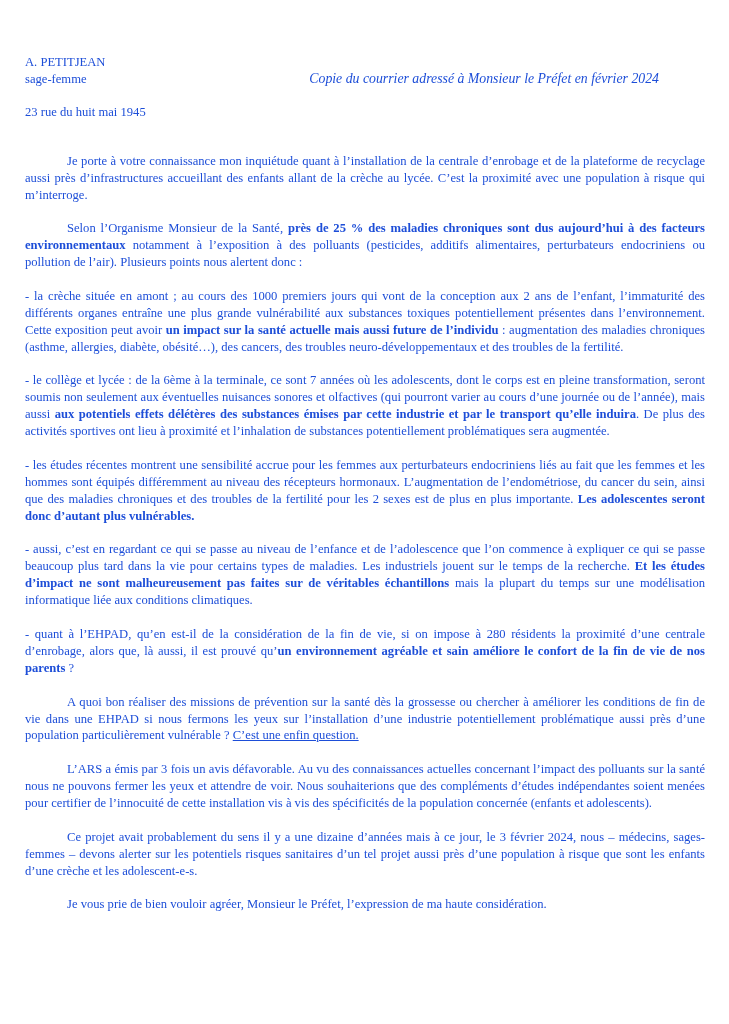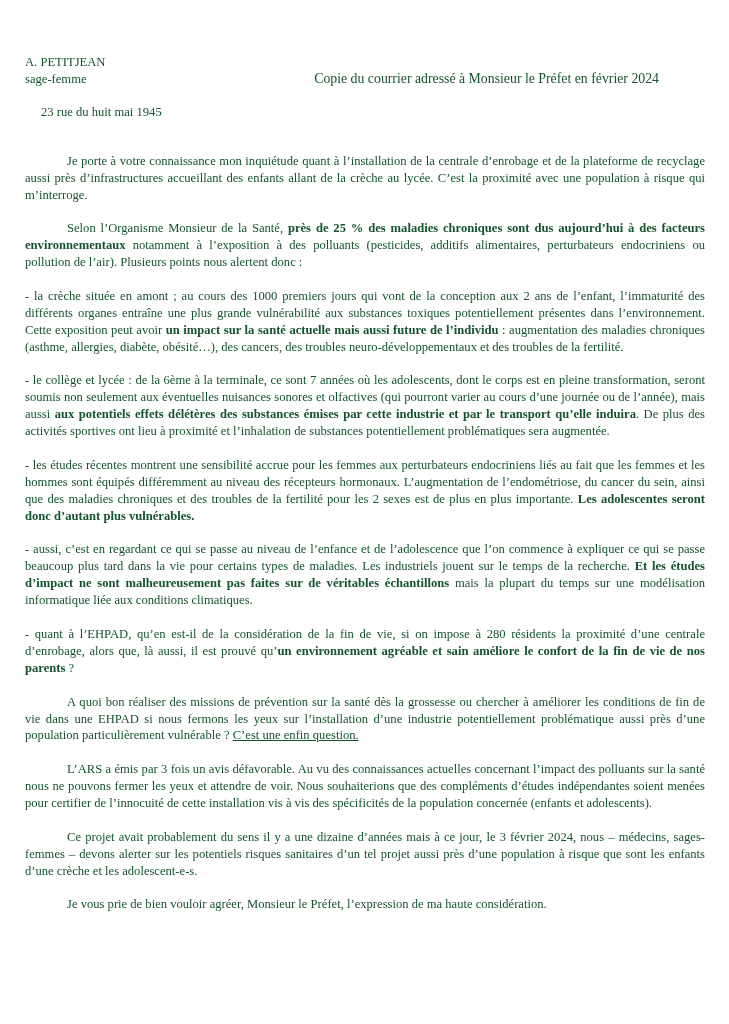--- a/index.html
+++ b/index.html
@@ -5,50 +5,50 @@
   html, body {
     margin: 0;
     padding: 0;
     background: #ffffff;
   }
   .page {
     position: relative;
     width: 729px;
     height: 1024px;
     background: #ffffff;
-    color: #14532d;
+    color: #1d4ed8;
     font-family: "Liberation Serif", "DejaVu Serif", serif;
     font-size: 12.6px;
     line-height: 16.9px;
     box-sizing: border-box;
     padding: 54px 24px 20px 25px;
     overflow: hidden;
   }
   .sender-name {
     font-size: 12.6px;
   }
   .title-row {
     display: flex;
     align-items: baseline;
   }
   .sender-title {
     font-size: 12.6px;
   }
   .subject {
     margin-left: auto;
     margin-right: 46px;
+    font-style: italic;
     font-size: 13.8px;
     white-space: nowrap;
   }
   .address {
     margin-top: 16px;
   }
   .address div {
     line-height: 16.9px;
-    margin-left: 16px;
   }
   .letter-body {
     margin-top: 32px;
     text-align: justify;
   }
   .para {
     margin: 0 0 16.9px 0;
   }
   .para.indent {
     text-indent: 42px;

